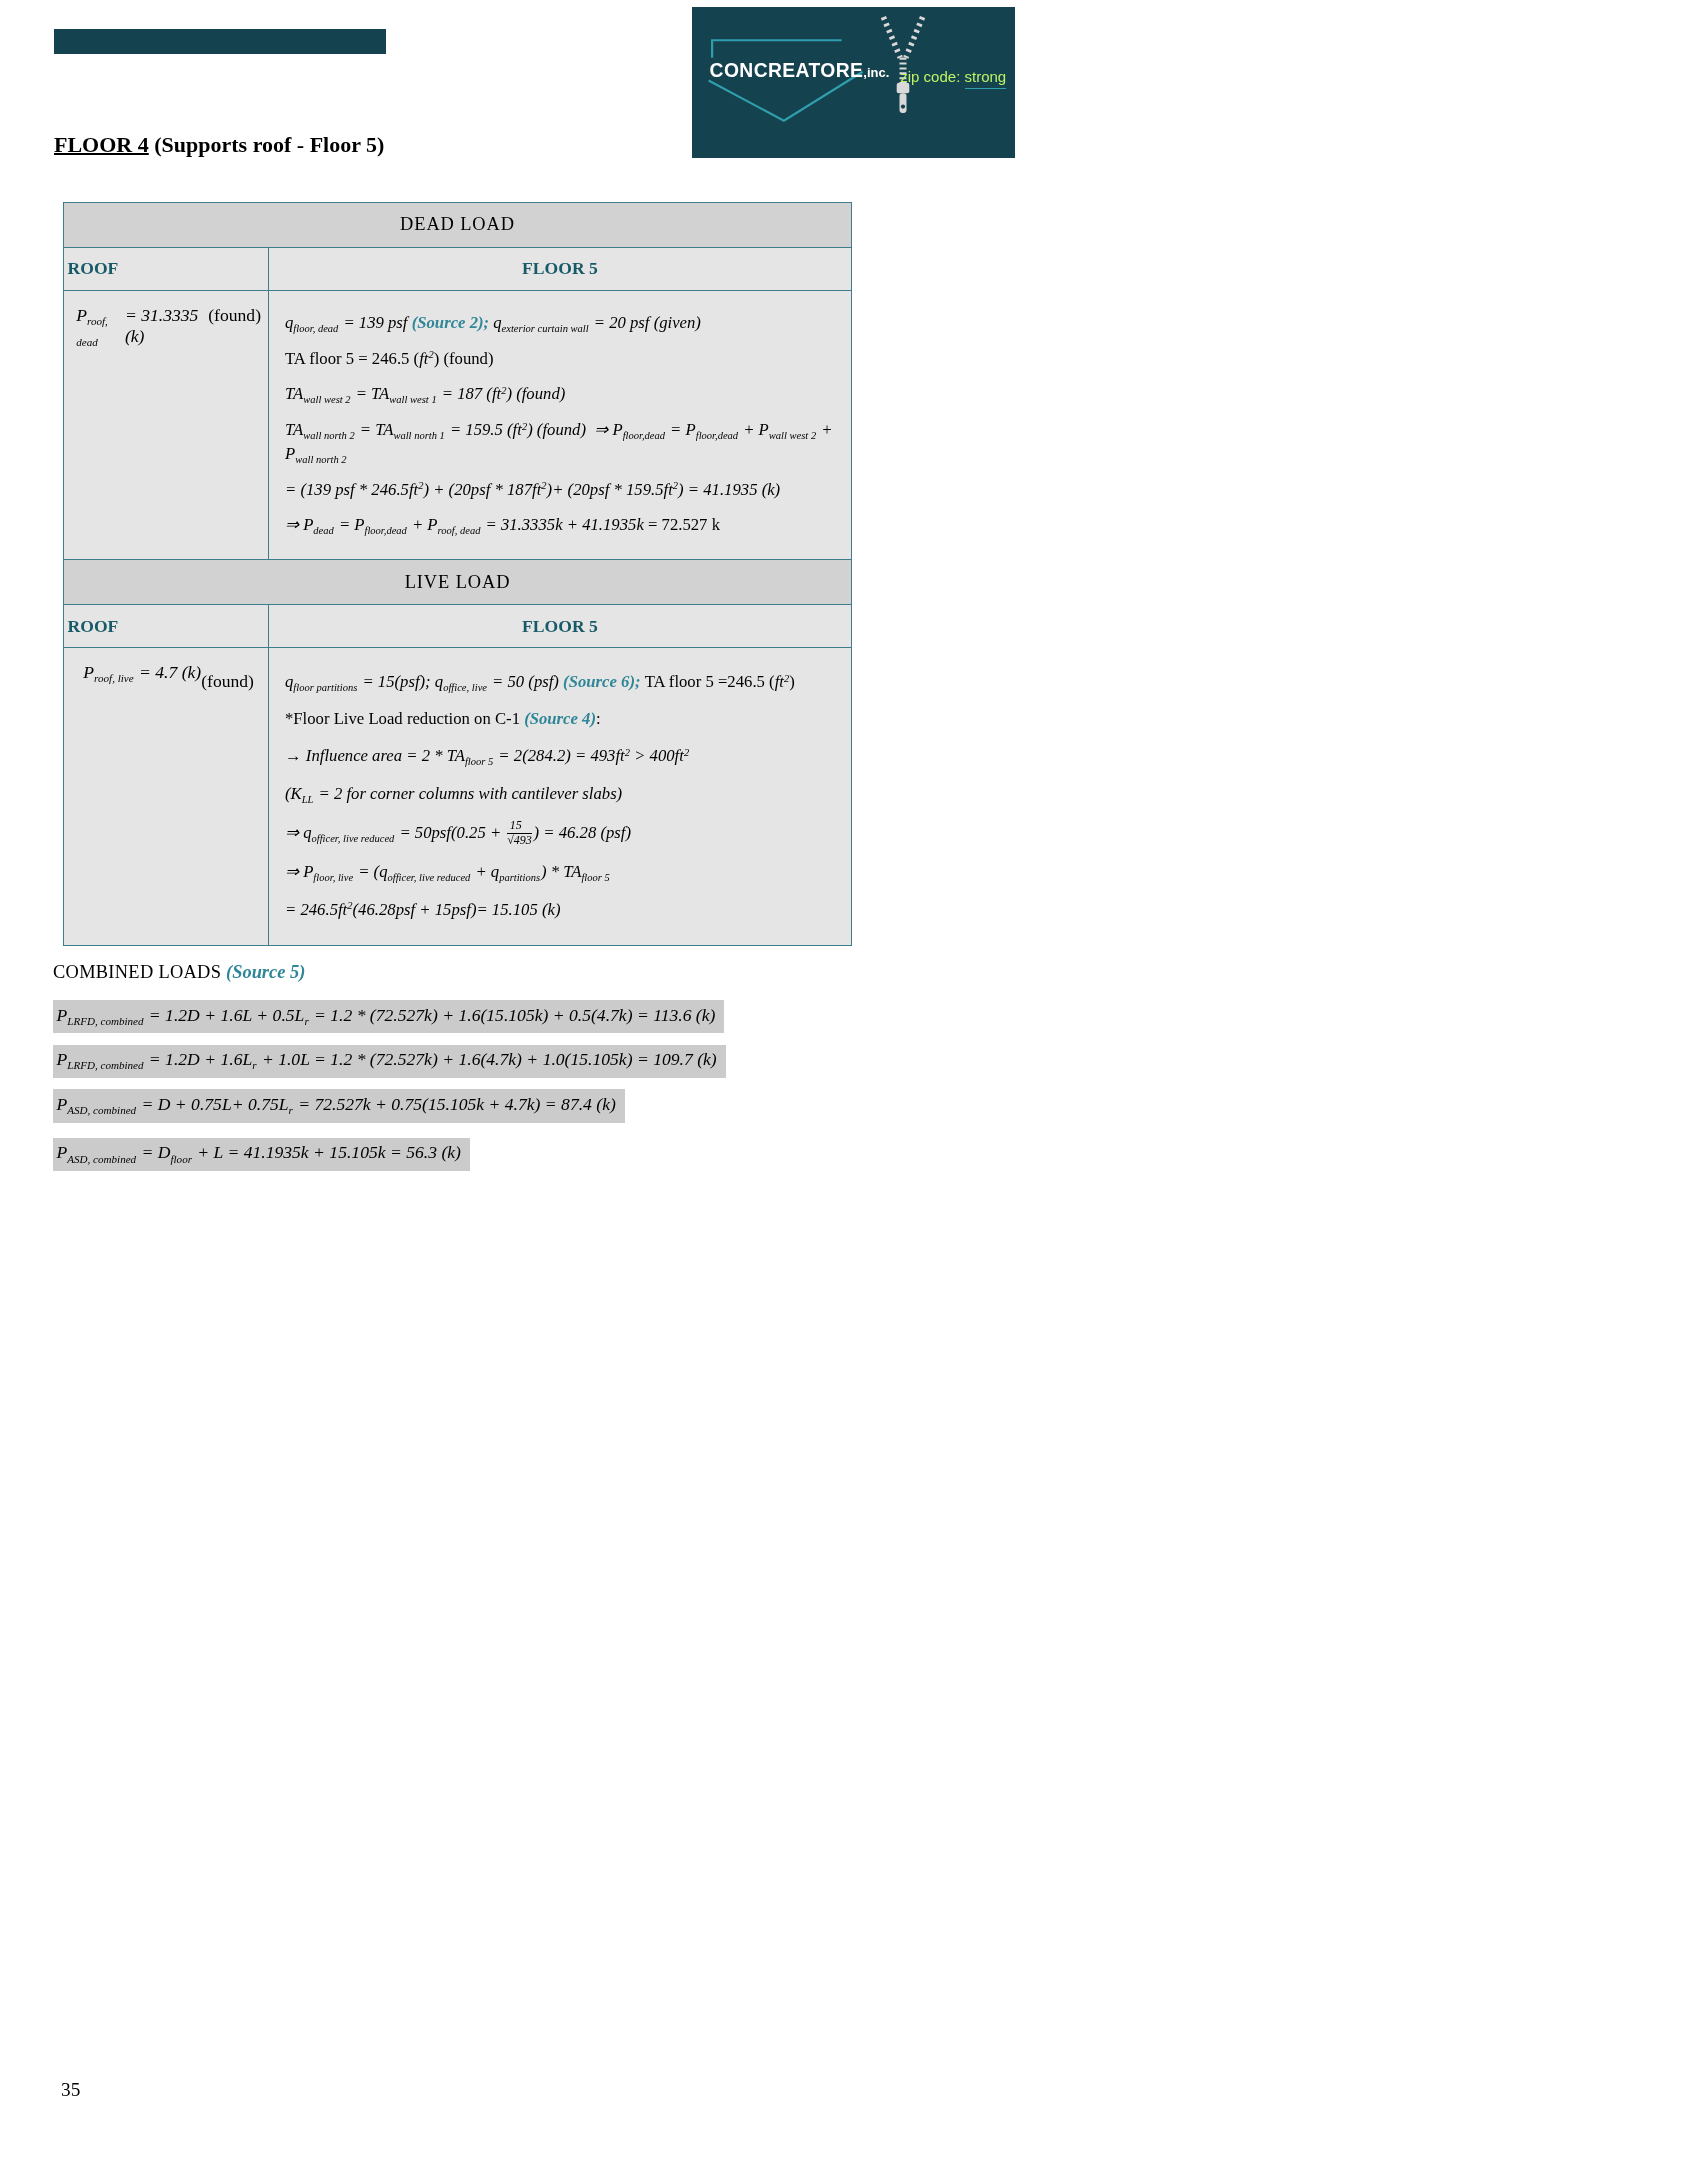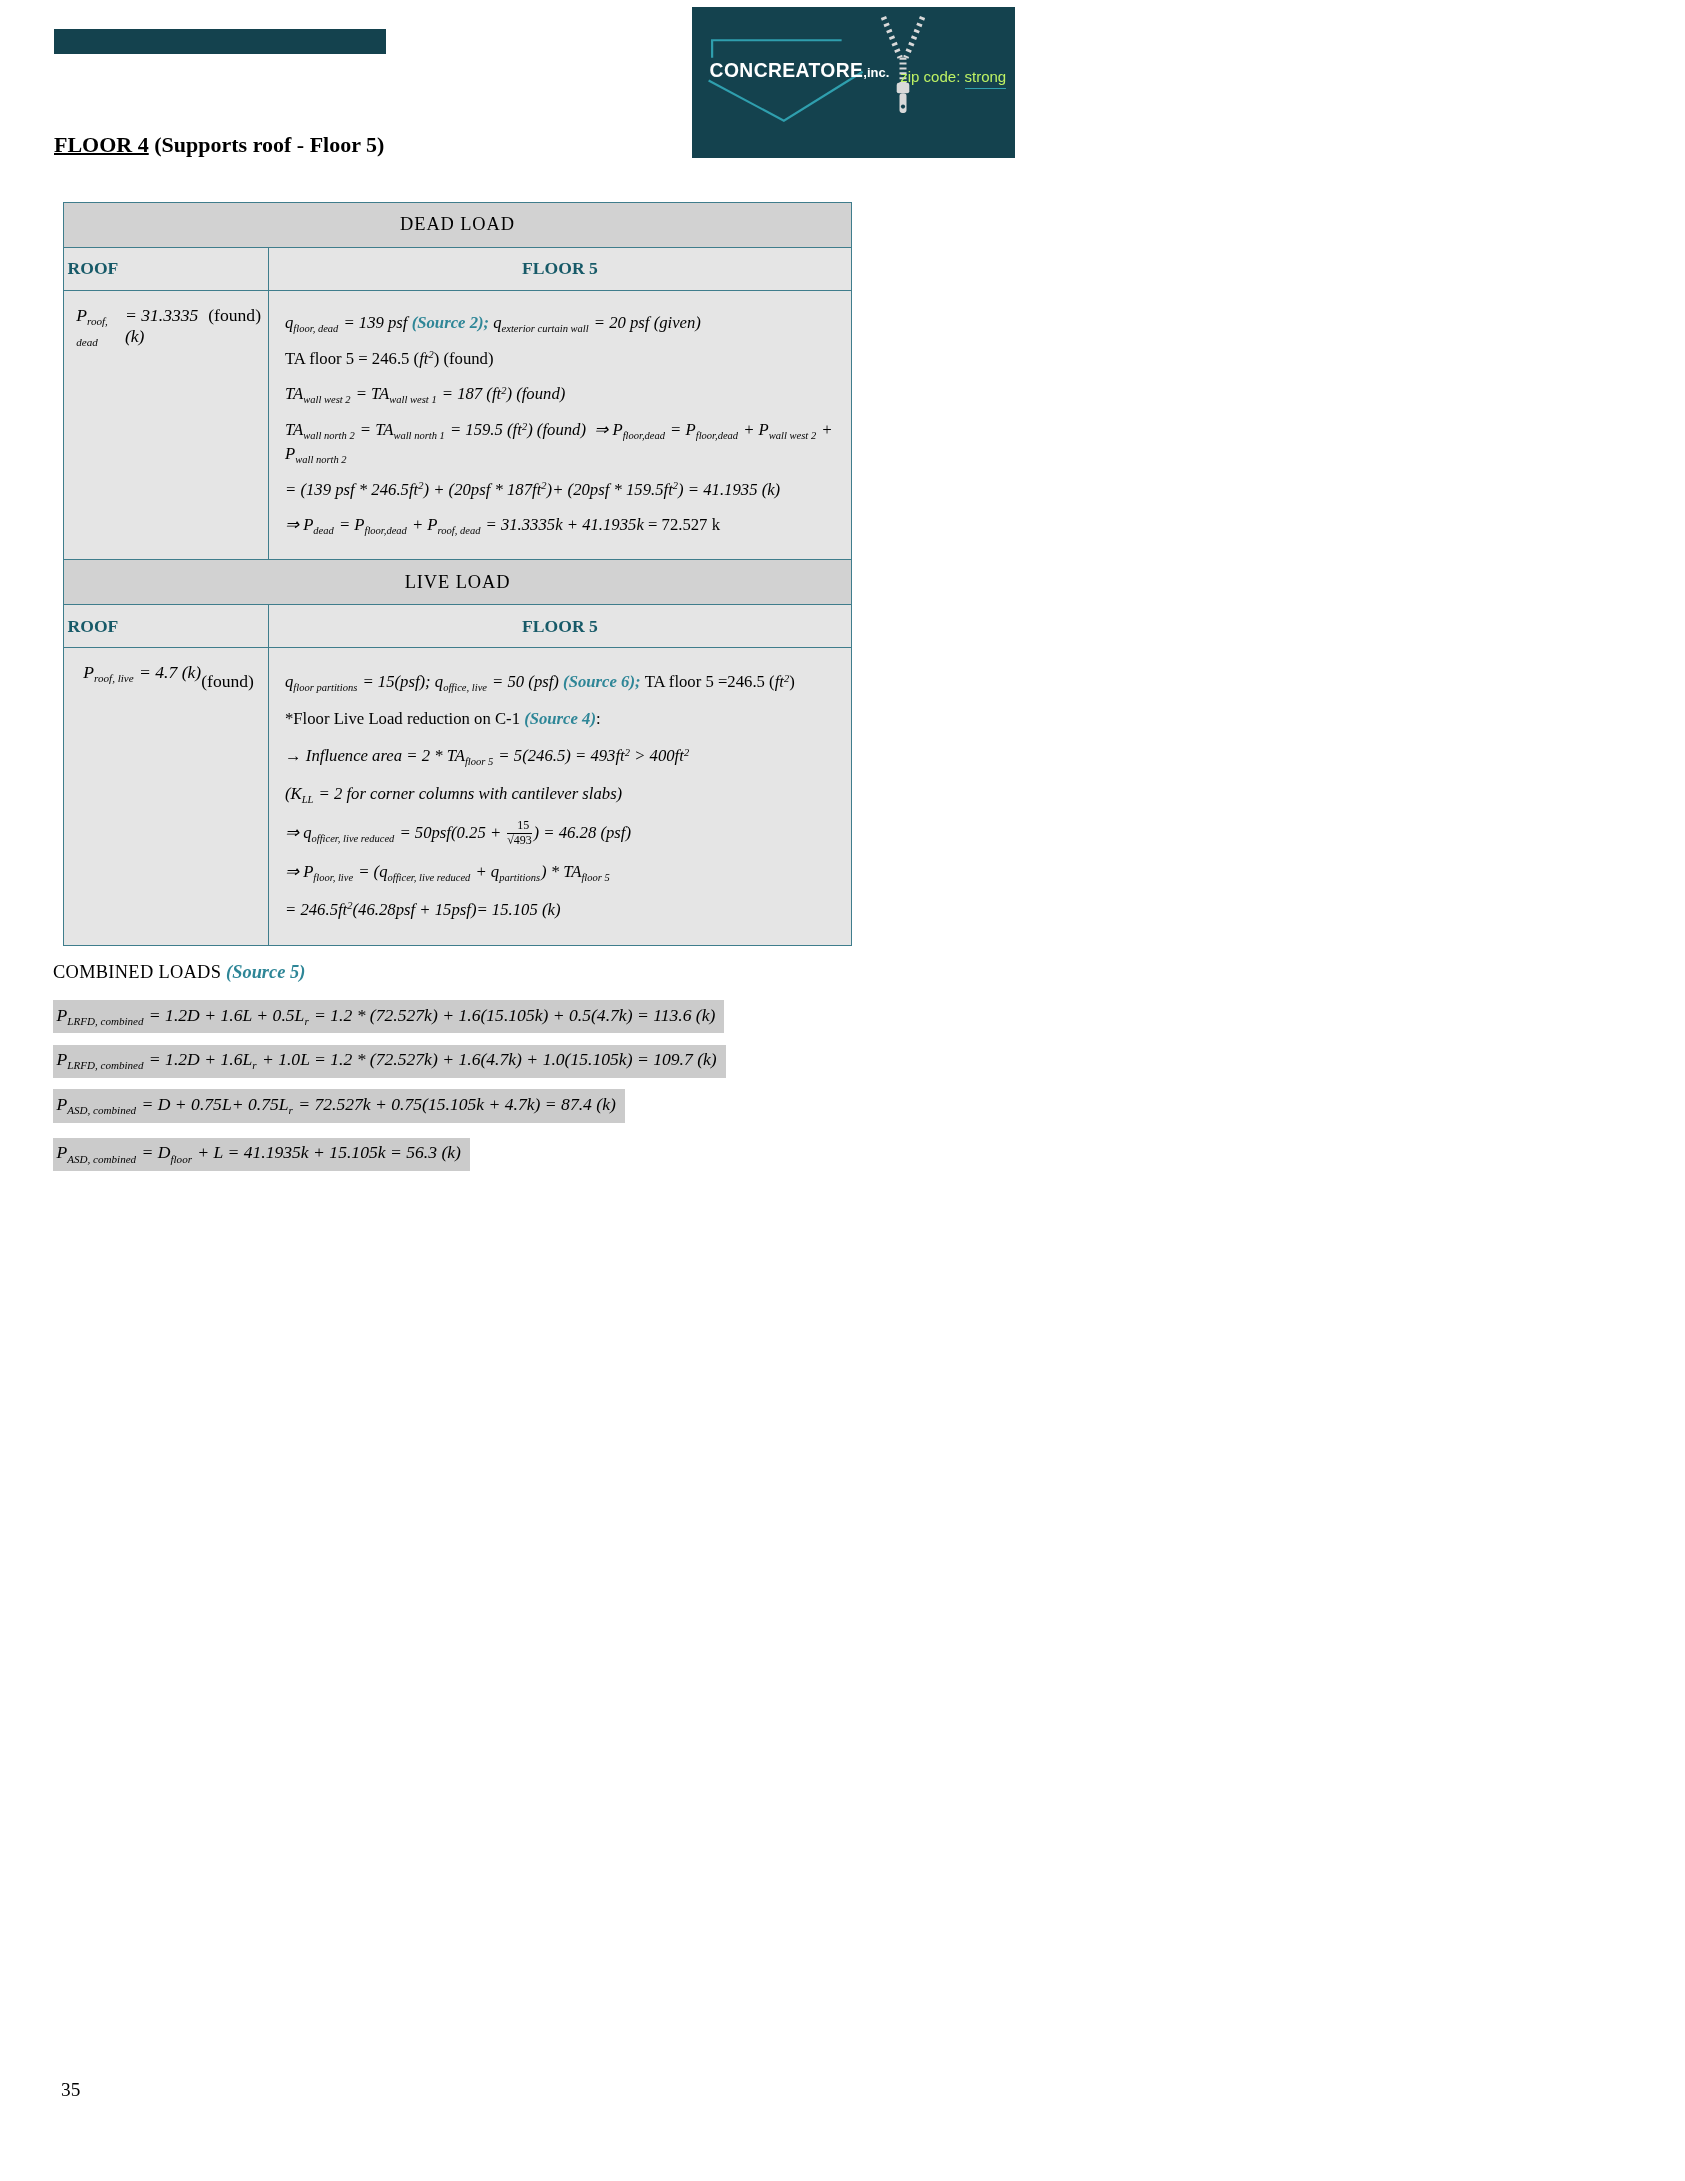--- a/index.html
+++ b/index.html
@@ -36,21 +36,21 @@
   .cell-right { flex: 1; padding: 8.8px 16px 10.5px 16px; font-size: 16.7px; }
   .cell-right .fline { margin: 11.4px 0; line-height: 1.45; }
   .cell-right.live .fline { margin: 13px 0; }
 
   
   .seg-m { font-style: italic; }
   .seg-r { font-style: normal; }
   .seg-src { font-style: italic; font-weight: bold; color: #2e8697; }
   .seg-sub { font-style: italic; font-size: 0.63em; position: relative; top: 0.38em; margin-right: 0.9px; }
   .seg-sup { font-style: italic; font-size: 0.63em; position: relative; top: -0.5em; }
-  .frac { display: inline-block; vertical-align: -0.45em; text-align: right; font-size: 0.72em; line-height: 1.15; margin: 0 1.8px; }
+  .frac { display: inline-block; vertical-align: -0.45em; text-align: left; font-style: italic; font-size: 0.72em; line-height: 1.15; margin: 0 1.8px; }
   .frac-num { display: block; border-bottom: 1.1px solid #000; padding: 0 2.6px; }
   .frac-den { display: block; }
 
   
   .combined { position: absolute; left: 53px; top: 962px; width: 1317px; }
   .combined-heading { font-size: 18.4px; font-weight: normal; margin-bottom: 17px; }
   .combined-heading .h-main { font-weight: bold; font-weight: normal; letter-spacing: 0.3px; }
   .c-line { margin-bottom: 11.4px; font-size: 17.6px; }
   .c-line.gap-above { margin-top: 15px; text-decoration: underline; }
   .hl { background: #cbcbcb; display: inline-block; padding: 3.5px 8.8px 6.1px 3.5px; line-height: 1.35; }
@@ -118,21 +118,21 @@
       <div class="t-col-right">FLOOR 5</div>
     </div>
     <div class="t-body">
       <div class="cell-left">
         <div class="fline"><span class="seg-m">P</span><span class="seg-sub">roof, live</span><span class="seg-m"> = 4.7 (k)</span></div>
         <div class="fline gap-above"><span class="seg-r">(found)</span></div>
       </div>
       <div class="cell-right live">
         <div class="fline"><span class="seg-m">q</span><span class="seg-sub">floor partitions</span><span class="seg-m"> = 15(psf); q</span><span class="seg-sub">office, live</span><span class="seg-m"> = 50 (psf) </span><span class="seg-src">(Source 6); </span><span class="seg-r">TA floor 5 =246.5 (</span><span class="seg-m">ft</span><span class="seg-sup">2</span><span class="seg-r">)</span></div>
         <div class="fline"><span class="seg-r">*Floor Live Load reduction on C-1 </span><span class="seg-src">(Source 4)</span><span class="seg-r">:</span></div>
-        <div class="fline"><span class="seg-m">→ Influence area = 2 * TA</span><span class="seg-sub">floor 5</span><span class="seg-m"> = 5(246.5) = 493ft</span><span class="seg-sup">2</span><span class="seg-m"> &gt; 400ft</span><span class="seg-sup">2</span></div>
+        <div class="fline"><span class="seg-m">→ Influence area = 2 * TA</span><span class="seg-sub">floor 5</span><span class="seg-m"> = 2(284.2) = 493ft</span><span class="seg-sup">2</span><span class="seg-m"> &gt; 400ft</span><span class="seg-sup">2</span></div>
         <div class="fline"><span class="seg-m">(K</span><span class="seg-sub">LL</span><span class="seg-m"> = 2 for corner columns with cantilever slabs)</span></div>
         <div class="fline"><span class="seg-m">⇒ q</span><span class="seg-sub">officer, live reduced</span><span class="seg-m"> = 50psf(0.25 + </span><span class="frac"><span class="frac-num">15</span><span class="frac-den">√493</span></span><span class="seg-m">) = 46.28 (psf)</span></div>
         <div class="fline"><span class="seg-m">⇒ P</span><span class="seg-sub">floor, live</span><span class="seg-m"> = (q</span><span class="seg-sub">officer, live reduced</span><span class="seg-m"> + q</span><span class="seg-sub">partitions</span><span class="seg-m">) * TA</span><span class="seg-sub">floor 5</span></div>
         <div class="fline"><span class="seg-m">= 246.5ft</span><span class="seg-sup">2</span><span class="seg-m">(46.28psf + 15psf)= 15.105 (k)</span></div>
       </div>
     </div>
 
   </div>
 
   <div class="combined">

